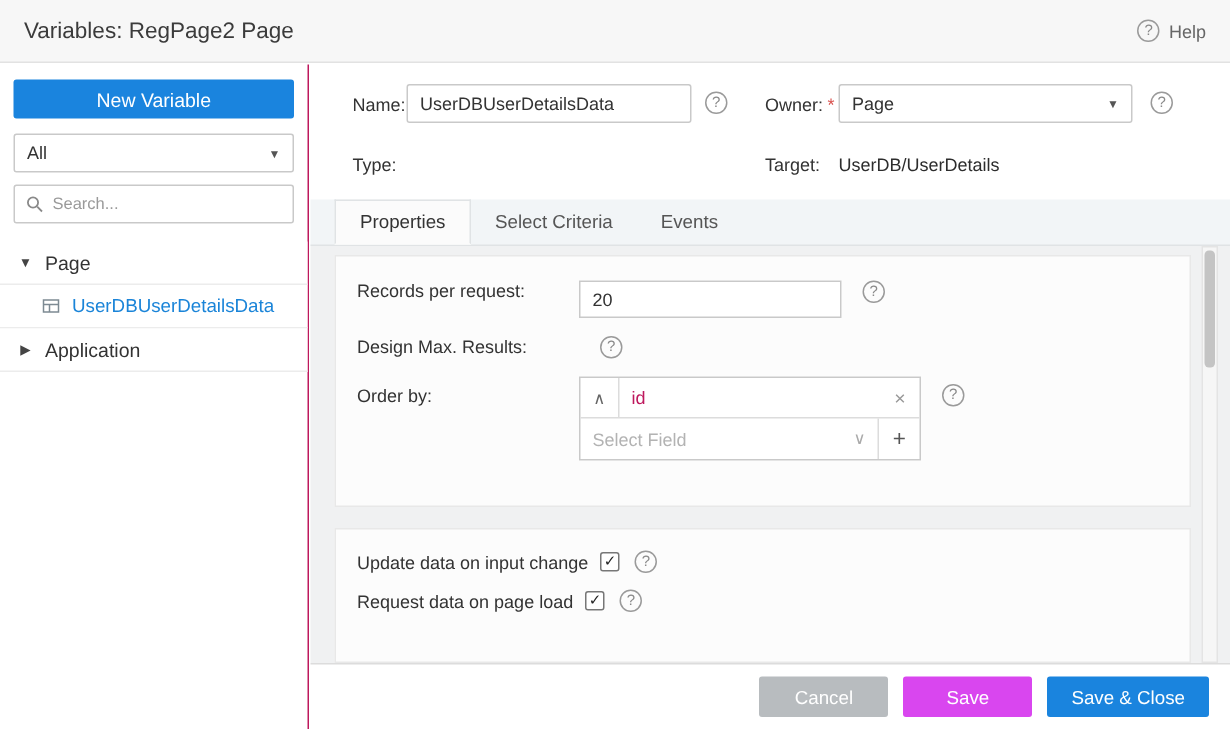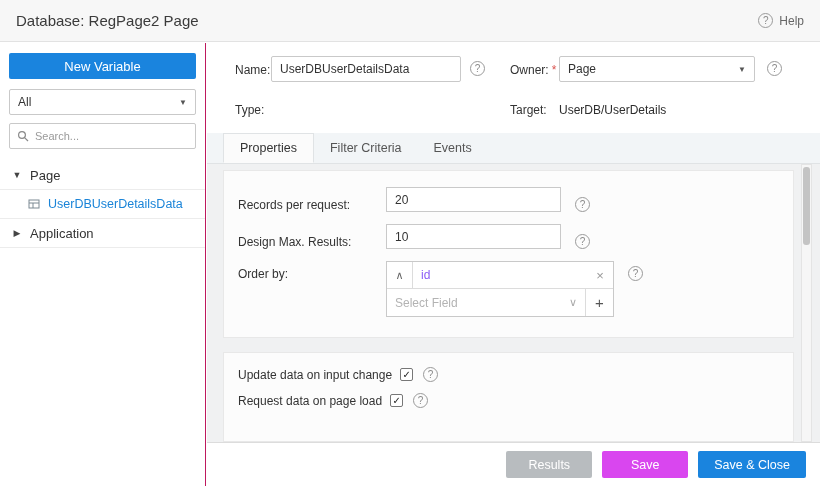--- a/index.html
+++ b/index.html
@@ -98,36 +98,36 @@
 
   
   .content { position: absolute; top: 121px; left: 0; right: 0; bottom: 44px; background: #f0f1f2; }
   .card {
     position: absolute; left: 16px; right: 26px;
     background: #fcfcfc; border: 1px solid #e8e8e8;
   }
   .card1 { top: 6px; height: 168px; padding: 16px 0 0 14px; }
   .card2 { top: 188px; bottom: 0; padding: 14px 0 0 14px; }
 
-  .form-row { display: flex; align-items: flex-end; margin-bottom: 12px; }
+  .form-row { display: flex; align-items: flex-start; margin-bottom: 12px; }
   .form-row.top { align-items: flex-start; }
   .form-label { width: 148px; font-size: 12px; color: #333; flex: 0 0 auto; }
   .form-row.top .form-label { padding-top: 6px; }
   .form-input {
     width: 175px; height: 25px; border: 1px solid #c9c9c9; background: #fff;
     font-size: 12px; padding: 0 8px; color: #333; outline: none;
     font-family: "Liberation Sans", sans-serif;
   }
   .form-row .qicon { margin-left: 14px; }
   .form-row.top .qicon { margin-top: 5px; }
 
   .orderby { width: 228px; border: 1px solid #c9c9c9; background: #fff; flex: 0 0 auto; }
   .ob-row1 { display: flex; height: 27px; border-bottom: 1px solid #dcdcdc; align-items: stretch; }
   .ob-sort { width: 26px; border-right: 1px solid #dcdcdc; color: #666; font-size: 11px; display: flex; align-items: center; justify-content: center; cursor: pointer; }
-  .ob-field { flex: 1; display: flex; align-items: center; padding-left: 8px; font-size: 12px; color: #8b5cf6; }
+  .ob-field { flex: 1; display: flex; align-items: center; padding-left: 8px; font-size: 12px; color: #be185d; }
   .ob-close { width: 26px; display: flex; align-items: center; justify-content: center; color: #999; font-size: 13px; cursor: pointer; }
   .ob-row2 { display: flex; height: 27px; align-items: stretch; }
   .ob-select { flex: 1; display: flex; align-items: center; justify-content: space-between; padding: 0 8px; font-size: 12px; color: #b3b3b3; cursor: pointer; }
   .ob-chevron { color: #aaa; font-size: 11px; }
   .ob-plus { width: 28px; border-left: 1px solid #dcdcdc; display: flex; align-items: center; justify-content: center; color: #555; font-size: 15px; cursor: pointer; }
 
   .cb-row { display: flex; align-items: center; margin-bottom: 11px; }
   .cb-label { font-size: 12px; color: #333; margin-right: 8px; }
   .checkbox {
     width: 13px; height: 13px; border: 1px solid #777; border-radius: 2px; background: #fff;
@@ -156,21 +156,21 @@
   .btn-cancel { background: #b8bcbf; }
   .btn-save { background: #d946ef; }
   .btn-saveclose { background: #1a84de; }
 </style>
 </head>
 <body>
 
 <div class="app">
 
   <div class="header">
-    <div class="title">Database: RegPage2 Page</div>
+    <div class="title">Variables: RegPage2 Page</div>
     <div class="help">
       <span class="qicon">?</span>
       <span>Help</span>
     </div>
   </div>
 
   <div class="sidebar">
     <button class="btn-new">New Variable</button>
 
     <div class="selectbox filter-select">
@@ -224,35 +224,34 @@
       </div>
       <span class="qicon" style="left:560px;top:18px;">?</span>
 
       <span class="meta-label" style="left:28px;top:60px;">Type:</span>
       <span class="meta-label" style="left:303px;top:60px;">Target:</span>
       <span class="meta-value" style="left:352px;top:60px;">UserDB/UserDetails</span>
     </div>
 
     <div class="tabs">
       <div class="tab active">Properties</div>
-      <div class="tab">Filter Criteria</div>
+      <div class="tab">Select Criteria</div>
       <div class="tab">Events</div>
     </div>
 
     <div class="content">
 
       <div class="card card1">
         <div class="form-row">
           <span class="form-label">Records per request:</span>
           <input class="form-input" value="20" style="">
           <span class="qicon">?</span>
         </div>
         <div class="form-row">
           <span class="form-label">Design Max. Results:</span>
-          <input class="form-input" value="10" style="">
           <span class="qicon">?</span>
         </div>
         <div class="form-row top">
           <span class="form-label">Order by:</span>
           <div class="orderby">
             <div class="ob-row1">
               <span class="ob-sort">
                   <span>∧</span>
                 </span>
               <span class="ob-field">id</span>
@@ -290,19 +289,19 @@
           <span class="qicon">?</span>
         </div>
       </div>
 
       <div class="scrollbar">
         <div class="scroll-thumb"></div>
       </div>
     </div>
 
     <div class="footer">
-      <button class="btn btn-cancel">Results</button>
+      <button class="btn btn-cancel">Cancel</button>
       <button class="btn btn-save">Save</button>
       <button class="btn btn-saveclose">Save &amp; Close</button>
     </div>
 
   </div>
 </div>
 
 </body></html>

